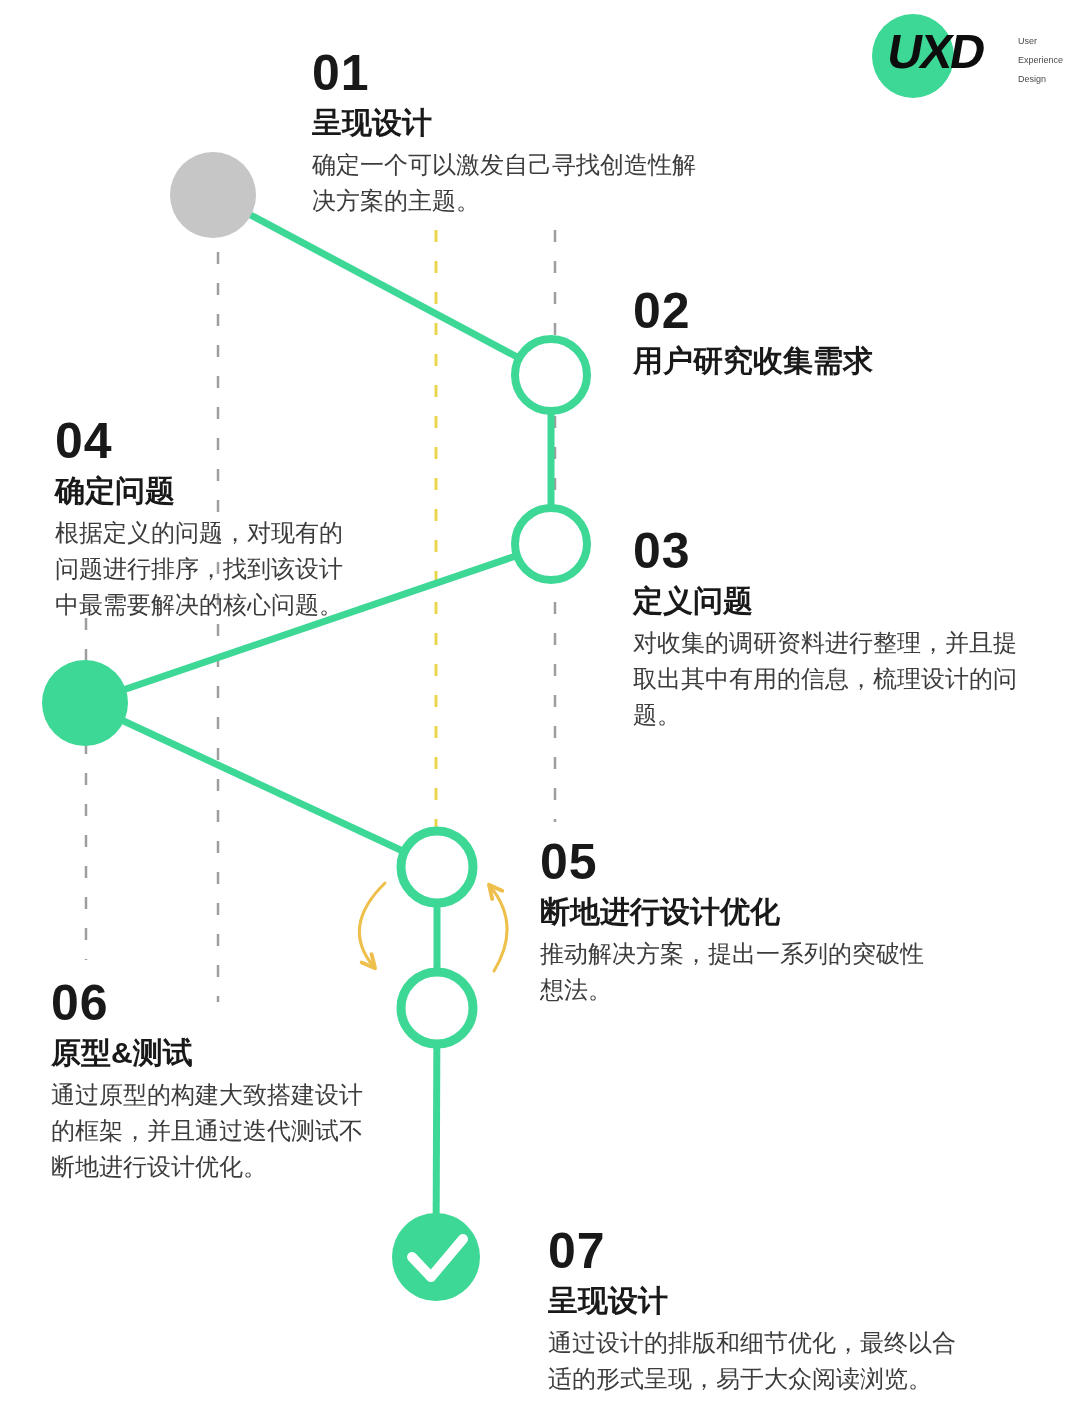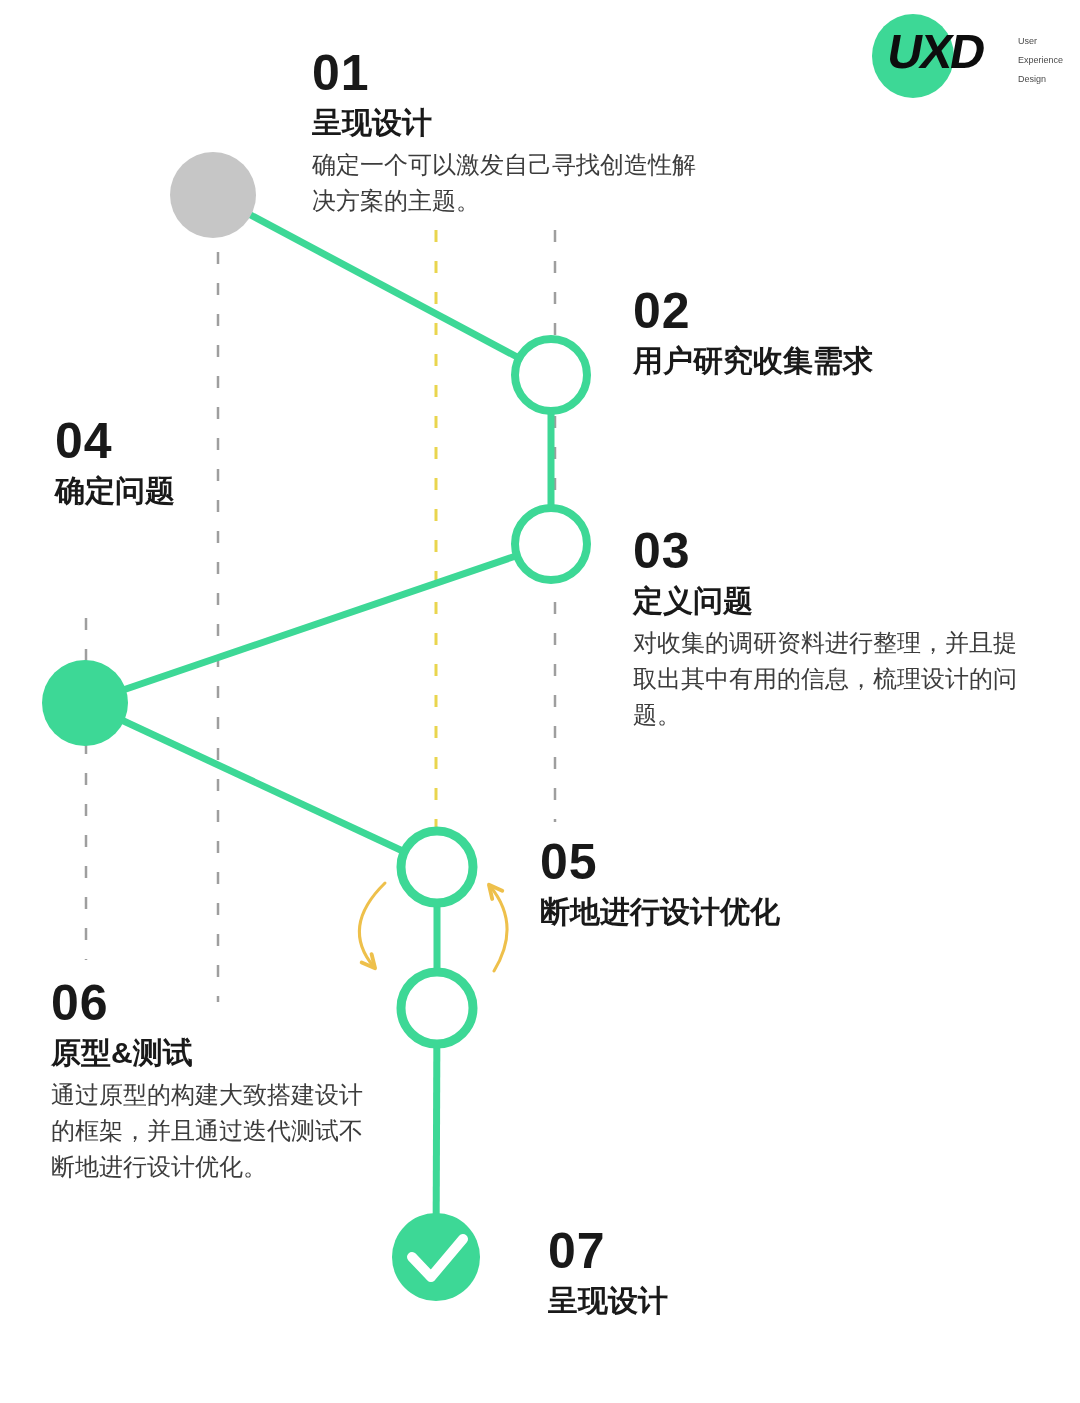--- a/index.html
+++ b/index.html
@@ -107,31 +107,38 @@
   <div class="step-number">03</div>
   <div class="step-title">定义问题</div>
   <div class="step-body">对收集的调研资料进行整理，并且提
 取出其中有用的信息，梳理设计的问
 题。</div>
 </div>
 
 <div class="step" style="left:55px;top:414px;width:340px;">
   <div class="step-number">04</div>
   <div class="step-title">确定问题</div>
+  <div class="step-body">根据定义的问题，对现有的
+问题进行排序，找到该设计
+中最需要解决的核心问题。</div>
 </div>
 
 <div class="step" style="left:540px;top:835px;width:470px;">
   <div class="step-number">05</div>
   <div class="step-title">断地进行设计优化</div>
+  <div class="step-body">推动解决方案，提出一系列的突破性
+想法。</div>
 </div>
 
 <div class="step" style="left:51px;top:976px;width:360px;">
   <div class="step-number">06</div>
   <div class="step-title">原型&amp;测试</div>
   <div class="step-body">通过原型的构建大致搭建设计
 的框架，并且通过迭代测试不
 断地进行设计优化。</div>
 </div>
 
 <div class="step" style="left:548px;top:1224px;width:490px;">
   <div class="step-number">07</div>
   <div class="step-title">呈现设计</div>
+  <div class="step-body">通过设计的排版和细节优化，最终以合
+适的形式呈现，易于大众阅读浏览。</div>
 </div>
 
 </body></html>

